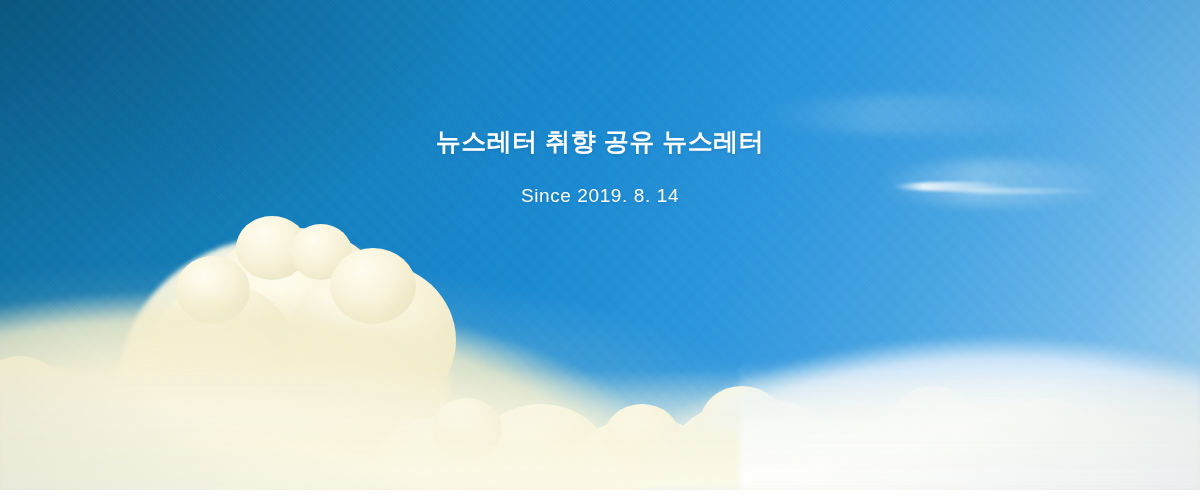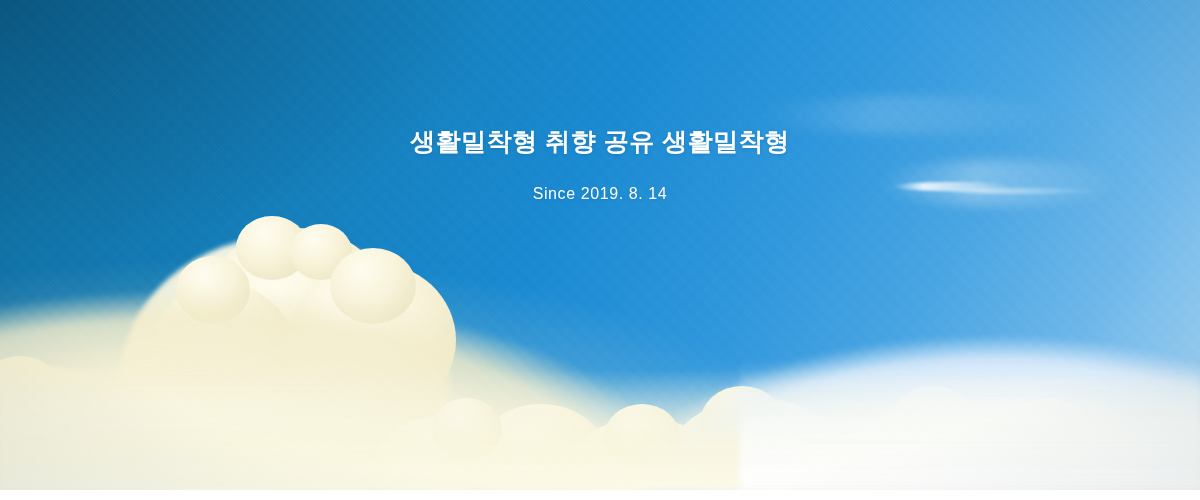--- a/index.html
+++ b/index.html
@@ -201,21 +201,21 @@
     font-size: 104px;
     font-weight: 700;
     color: #ffffff;
     letter-spacing: 1px;
     line-height: 1.08;
     margin: 26px 0 0 0;
     text-shadow: 0 2px 8px rgba(20,70,110,0.18);
   }
   .title .gap { display: inline-block; width: 34px; }
   .since {
-    font-size: 16px;
+    font-size: 19px;
     font-weight: 300;
     color: #ffffff;
     letter-spacing: 0.6px;
     margin: 28px 0 0 0;
     text-shadow: 0 1px 3px rgba(20,70,110,0.20);
   }
 </style>
 </head>
 <body>
 
@@ -267,18 +267,18 @@
 
     <div class="band-bottom-right"></div>
     <div class="band-floor"></div>
     <div class="floor-right-tint"></div>
   </div>
 
   <div class="grain"></div>
   <div class="vignette"></div>
 
   <div class="text-stack">
-    <p class="subtitle">생활밀착형 취향 공유 생활밀착형</p>
+    <p class="subtitle">뉴스레터 취향 공유 뉴스레터</p>
     <p class="since">Since 2019. 8. 14</p>
   </div>
 
   <div class="bottom-trim"></div>
 </div>
 
 </body></html>

